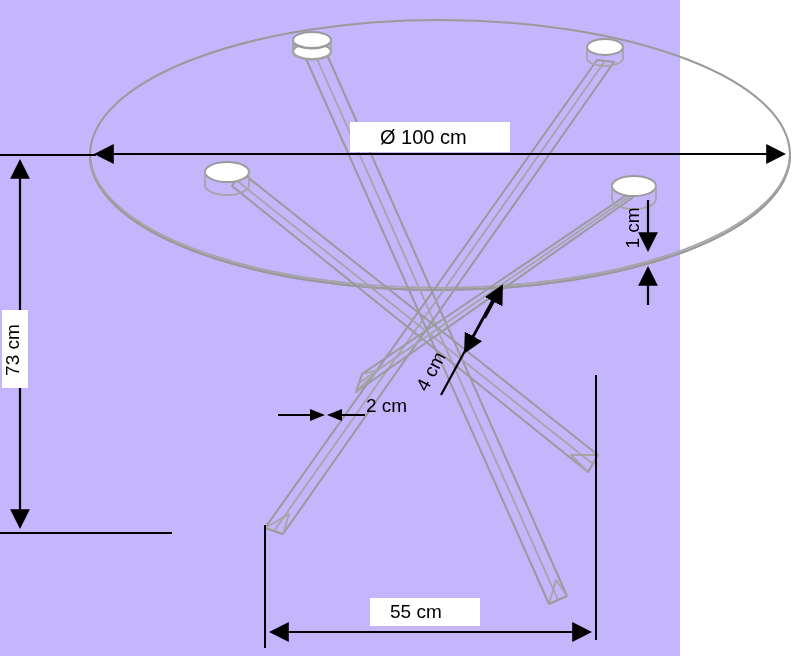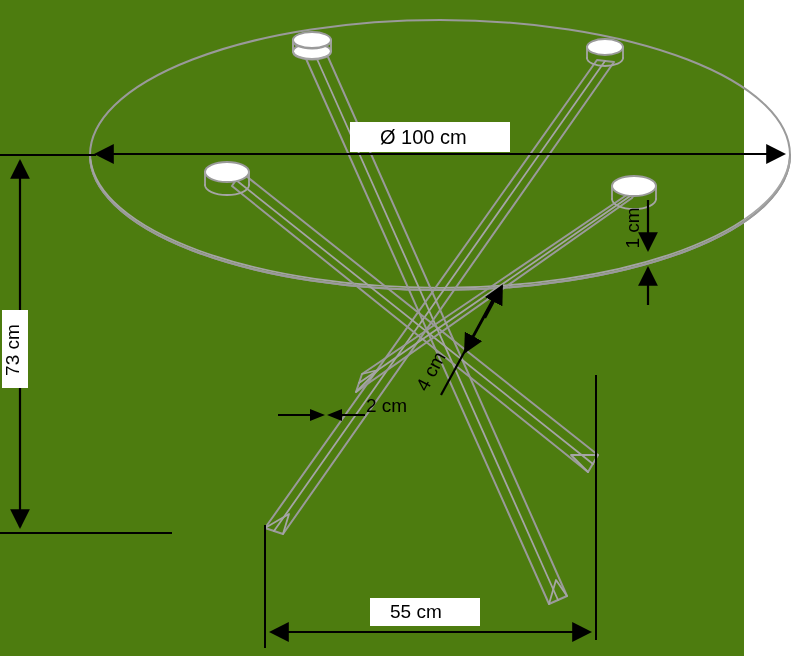--- a/index.html
+++ b/index.html
@@ -8,23 +8,23 @@
     background: #ffffff;
   }
   body {
     width: 800px;
     height: 656px;
     font-family: "Liberation Sans", sans-serif;
     overflow: hidden;
   }
   #drawing-root {
     position: relative;
-    width: 744px;
+    width: 680px;
     height: 656px;
-    background: #4d7c0f;
+    background: #c4b5fd;
   }
   svg#technical-drawing {
     display: block;
     width: 800px;
     height: 656px;
   }
   .furniture-line {
     fill: none;
     stroke: #9a9a9a;
     stroke-width: 2;

